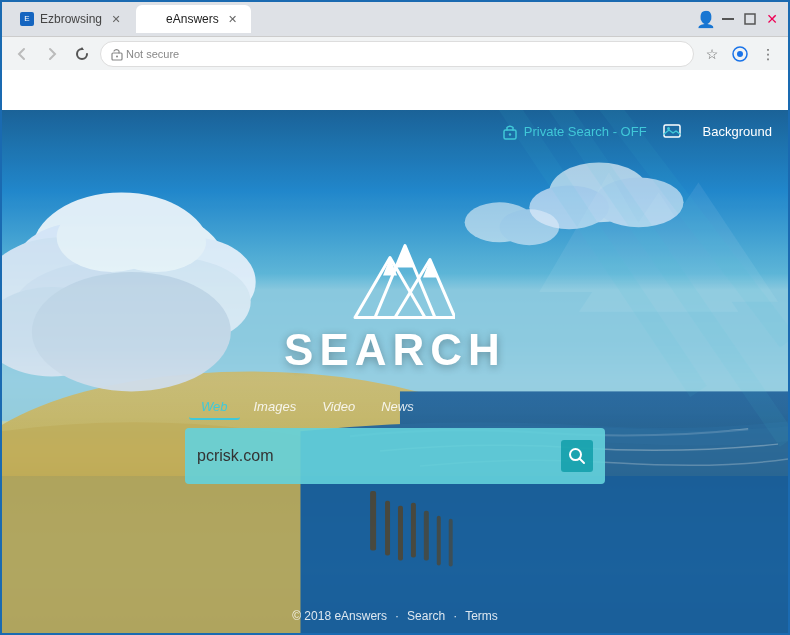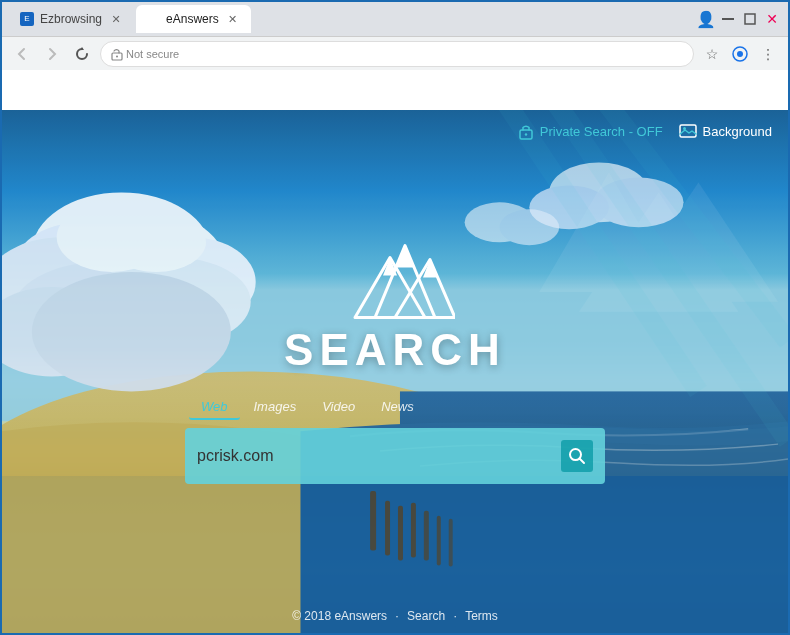--- a/index.html
+++ b/index.html
@@ -207,21 +207,21 @@
       align-items: center;
       gap: 6px;
       color: #40c8d8;
       font-size: 13px;
       cursor: pointer;
     }
 
     .bg-btn {
       display: flex;
       align-items: center;
-      gap: 6px;
+      gap: 22px;
       color: #fff;
       font-size: 13px;
       cursor: pointer;
       text-align: center;
     }
 
     
     .center-content {
       position: absolute;
       top: 50%;

